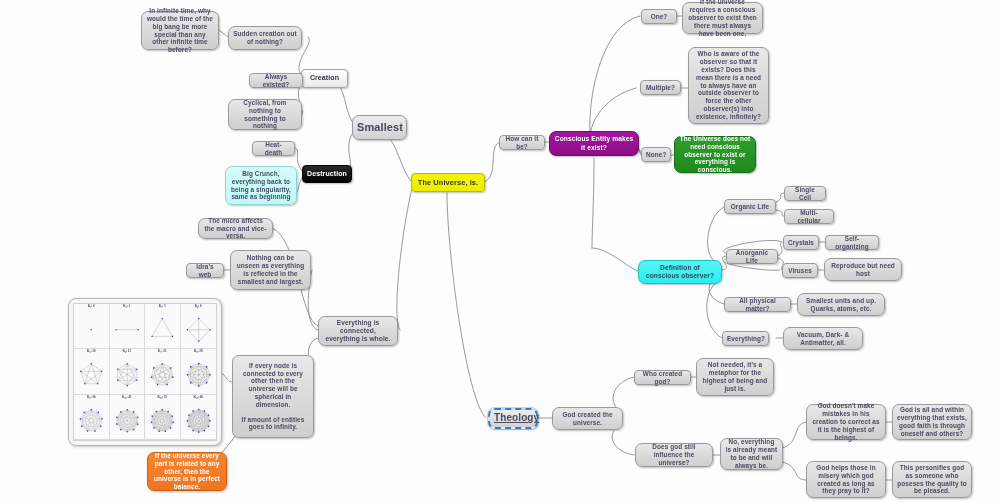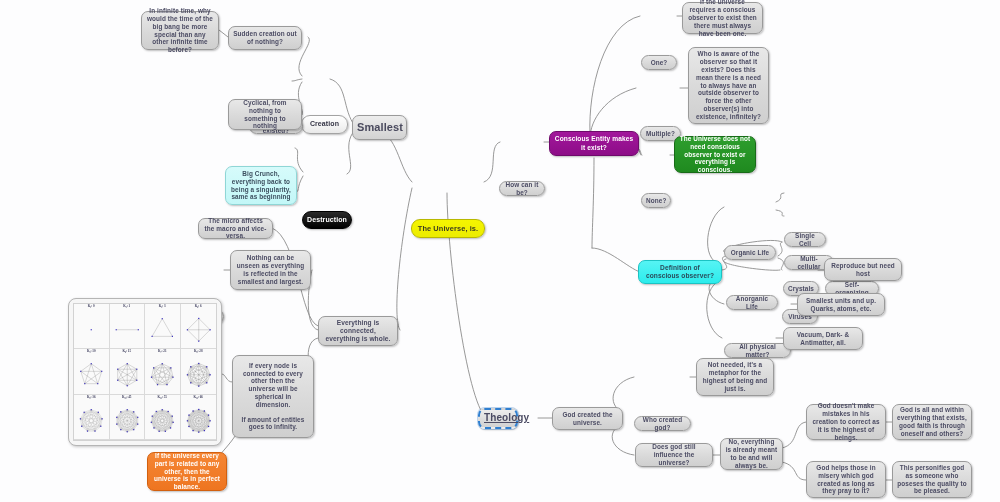--- a/index.html
+++ b/index.html
@@ -40,21 +40,21 @@
     font-weight: bold;
     letter-spacing: 0.1px;
     line-height: 1.22;
     padding: 2px 4px;
     box-shadow: 1px 1px 2px rgba(0,0,0,0.25);
     z-index: 3;
   }
   .node span { display: block; width: 100%; }
 
   
-  .pill { border-radius: 9px; margin-top: 46px; }
+  .pill { border-radius: 4px; }
 
   
   .n-central {
     background: linear-gradient(to bottom, #f5f500 0%, #ecec00 100%);
     border: 1px solid #b8b800;
     color: #3b3b20;
   }
   
   .n-branch {
     background: linear-gradient(to bottom, #ededed 0%, #dcdcdc 60%, #d2d2d2 100%);
@@ -861,21 +861,21 @@
     <span>Smallest units and up. Quarks, atoms, etc.</span>
   </div>
 
   <div class="node pill" style="left:722px; top:331px; width:47px; height:15px; font-size:6.4px;">
     <span>Everything?</span>
   </div>
   <div class="node" style="left:783px; top:327px; width:80px; height:23px; font-size:6.4px;">
     <span>Vacuum, Dark- &amp; Antimatter, all.</span>
   </div>
 
-  <div class="node n-selected" style="left:478px; top:408px; width:40px; height:21px; font-size:10px;text-decoration:underline;">
+  <div class="node n-selected" style="left:488px; top:408px; width:50px; height:21px; font-size:10px;text-decoration:underline;">
     <span>Theology</span>
   </div>
 
   <div class="node" style="left:552px; top:407px; width:71px; height:23px; font-size:6.4px;">
     <span>God created the universe.</span>
   </div>
 
   <div class="node pill" style="left:634px; top:370px; width:57px; height:15px; font-size:6.4px;">
     <span>Who created god?</span>
   </div>

